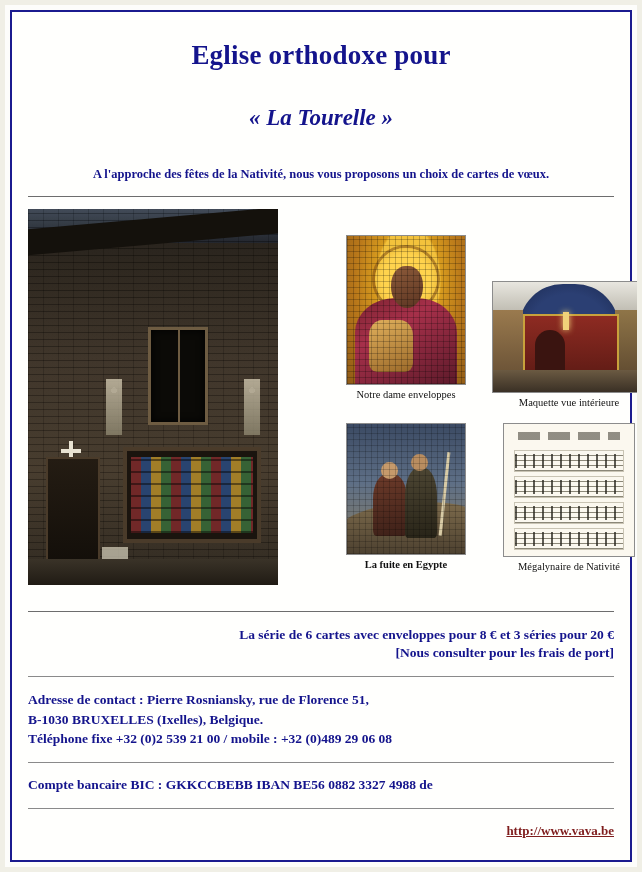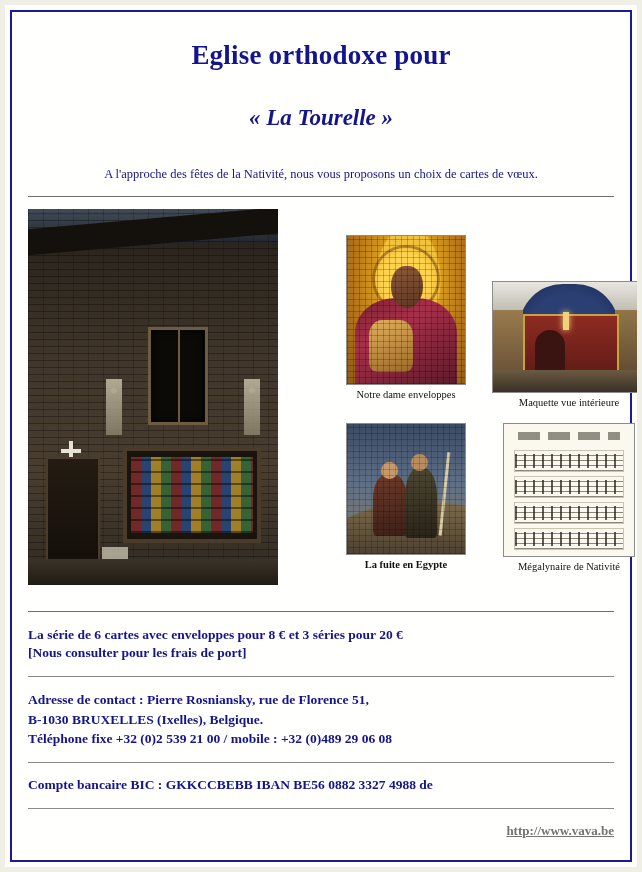--- a/index.html
+++ b/index.html
@@ -54,21 +54,21 @@
     color: #14148c;
     font-size: 23px;
     font-weight: bold;
     font-style: italic;
     margin-top: 34px;
   }
   .intro {
     text-align: center;
     color: #14148c;
     font-size: 12.5px;
-    font-weight: normal;
+    font-weight: bold;
     margin-top: 36px;
   }
   .rule {
     height: 0;
     border-top: 1px solid #6d6d6d;
     margin: 14px 0 0 0;
   }
   .rule.thin { border-top: 1px solid #8a8a8a; }
 
   
@@ -368,21 +368,21 @@
   .art-score .s3 { top: 78px; }
   .art-score .s4 { top: 104px; }
   .art-score .notes {
     position: absolute;
     left: 0; right: 0; top: 3px; height: 14px;
     background: repeating-linear-gradient(90deg, rgba(40,38,30,0.75) 0 2px, transparent 2px 9px);
   }
 
   
   .price {
-    text-align: left;
+    text-align: right;
     color: #14148c;
     font-weight: bold;
     font-size: 13.5px;
     line-height: 1.35;
     margin-top: 14px;
   }
   .contact {
     color: #14148c;
     font-weight: bold;
     font-size: 13.5px;
@@ -394,21 +394,21 @@
     font-weight: bold;
     font-size: 13.5px;
     line-height: 1.42;
     margin-top: 12px;
   }
   .urlline {
     text-align: right;
     margin-top: 12px;
   }
   .urlline a {
-    color: #737373;
+    color: #7f1d1d;
     font-weight: bold;
     font-size: 13px;
     text-decoration: underline;
   }
 </style>
 </head>
 <body>
 
 <div class="page">
   <div class="inner-frame">

